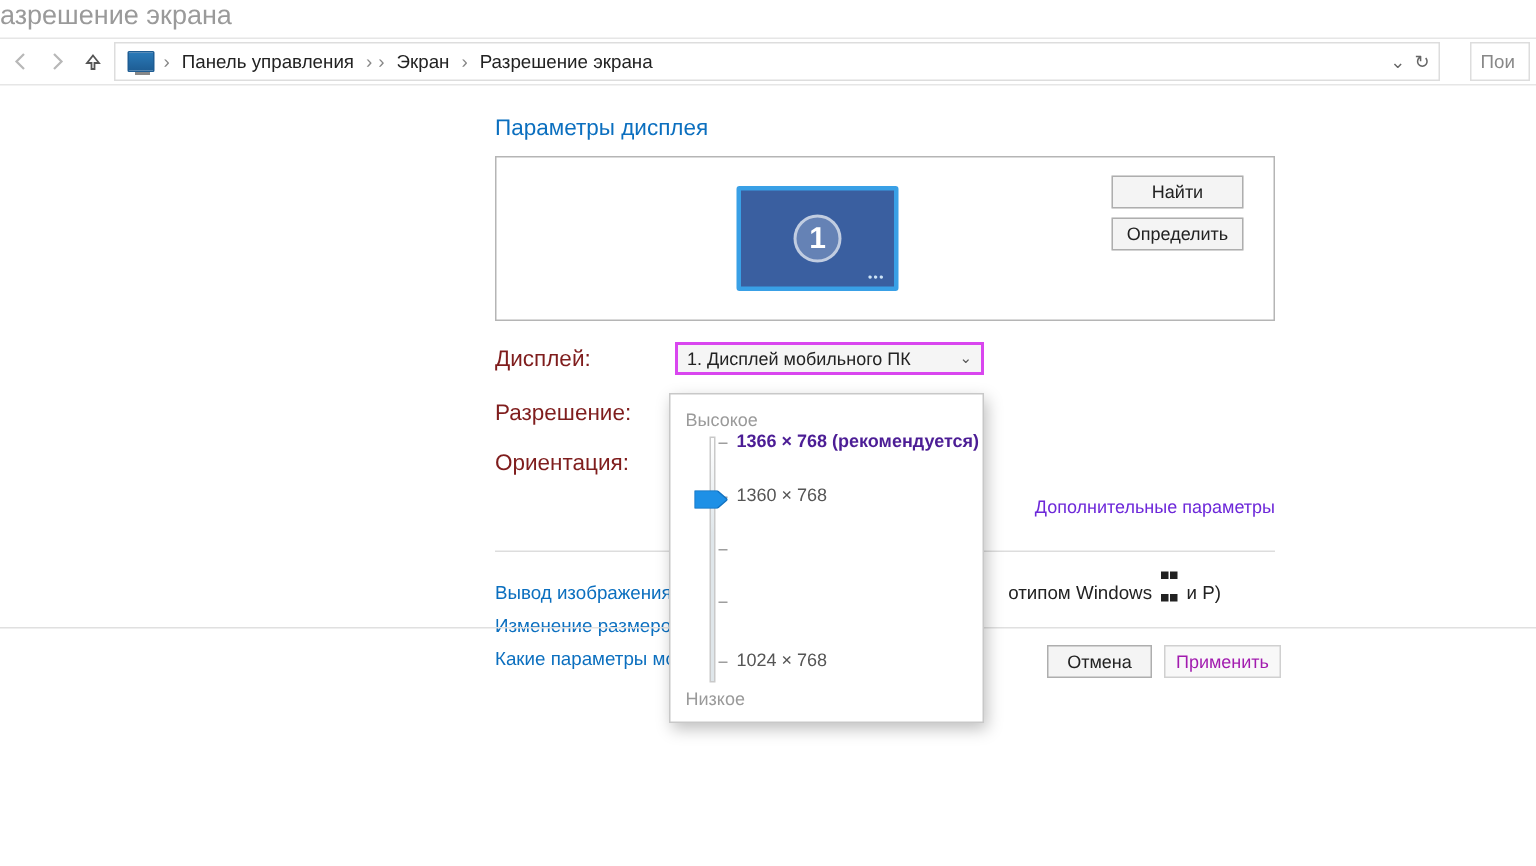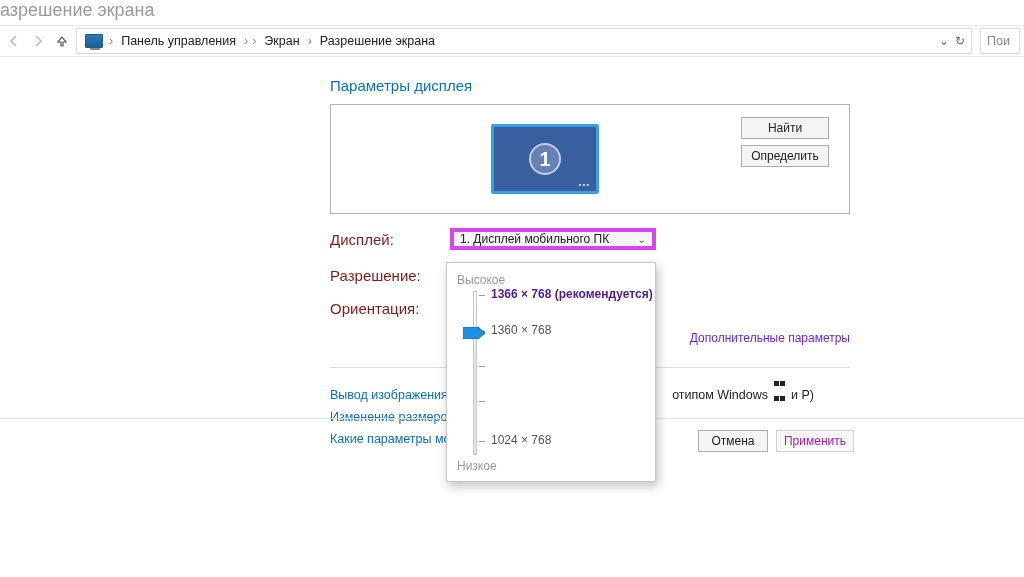--- a/index.html
+++ b/index.html
@@ -75,21 +75,21 @@
     display:flex;align-items:center;gap:6px;
     padding-right:6px;
   }
   .bc-end .chev, .bc-end .refresh {
     color:#666;font-size:12px;
   }
   .search-box {
     width: 40px;
     height: 26px;
     border: 1px solid #ddd;
-    margin-left: 4px;
+    margin-left: 16px;
     display:flex;align-items:center;
     padding-left:6px;
     color:#888;
     font-size:12.5px;
   }
   .content {
     padding: 20px 0 0 330px;
   }
   .heading {
     color: #0b6fbf;
@@ -144,21 +144,21 @@
   }
   .btn.disabled { color:#a21caf; border-color:#d0d0d0; background:#f8f8f8;text-align:center;}
   .form-row{
     display:flex;align-items:center;
     margin-top:14px;
   }
   .form-row .label{
     width:120px;font-size:15px;color:#7f1d1d;
   }
   .dropdown{
-    border:4px solid #d946ef;
+    border:2px solid #d946ef;
     height:22px;
     background:#f5f5f5;
     display:flex;align-items:center;
     padding:0 6px;
     font-size:12px;
     gap:8px;
     text-align:center;
   }
   .dropdown .chev{margin-left:auto;color:#555;font-size:10px;}
   .dd-display{width:206px;}

